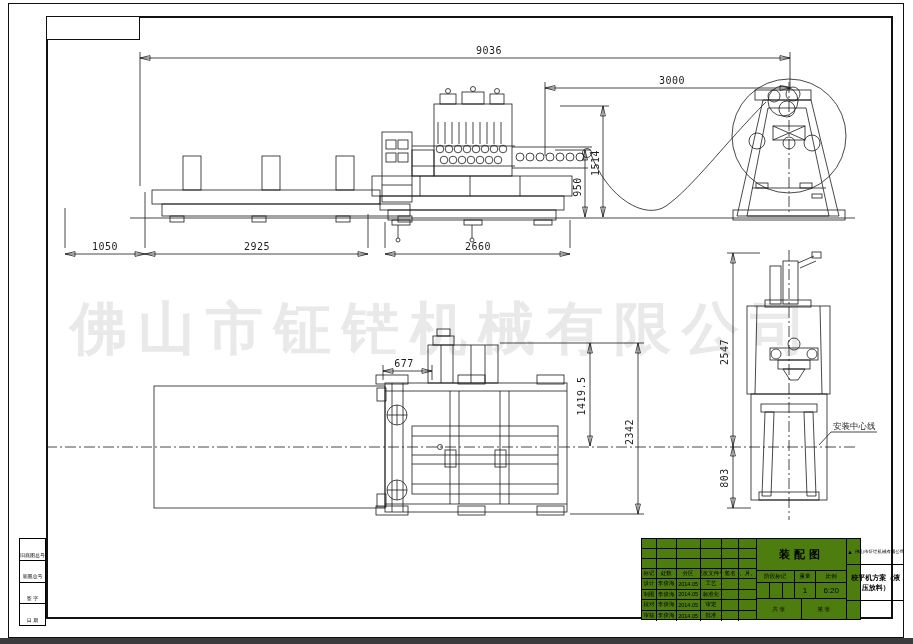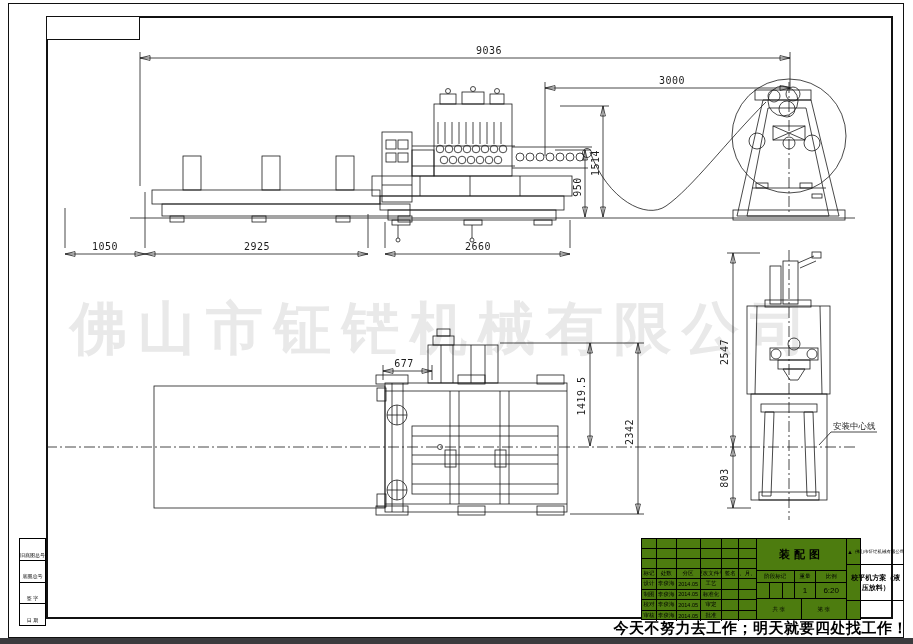--- a/index.html
+++ b/index.html
@@ -413,15 +413,14 @@
     <div class="tb-col tb-right">
       <div class="tb-logo">
         <span class="logo-tri">▲</span>
         <span>佛山市钲铓机械有限公司</span>
       </div>
       <div class="tb-product">校平机方案（液压放料）</div>
       <div class="tb-num"></div>
     </div>
   </div>
 
-  <div class="slogan">今天不努力去工作；明天就要四处找工作！</div>
   <div class="bottom-bar"></div>
 </div>
 
 </body></html>

